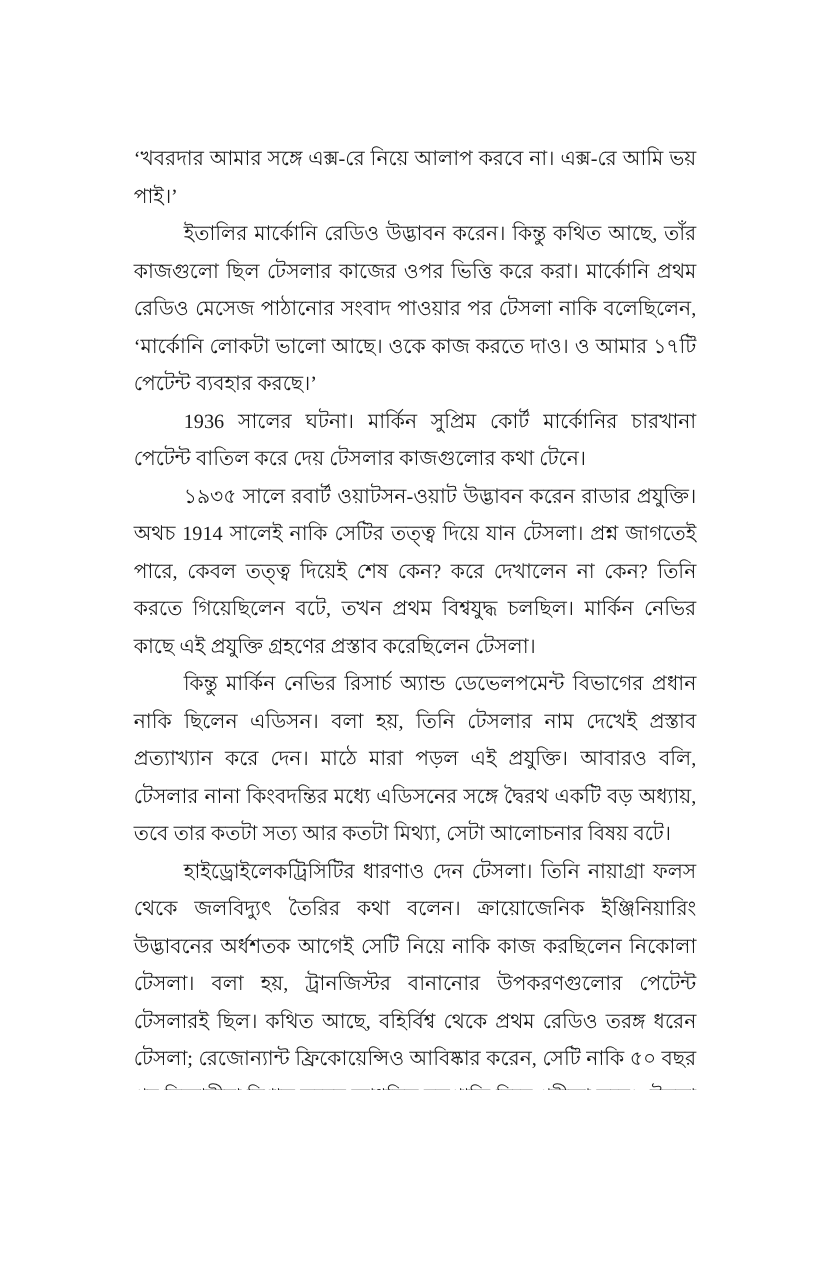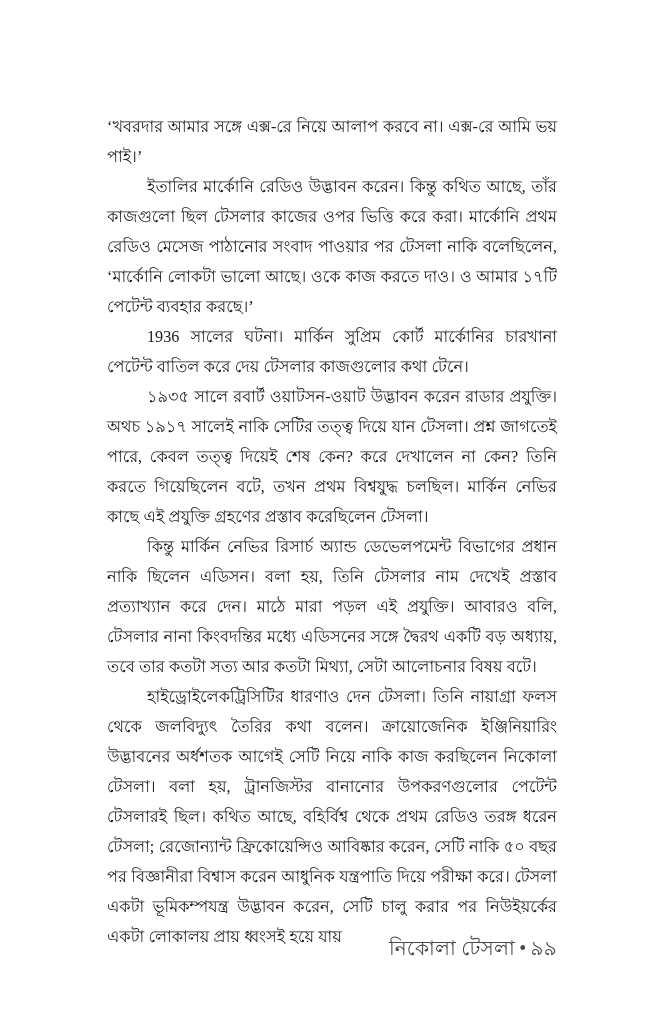--- a/index.html
+++ b/index.html
@@ -5,21 +5,21 @@
 <style>
   html, body {
     margin: 0;
     padding: 0;
     background: #ffffff;
   }
 
   .page {
     position: relative;
     width: 663px;
-    height: 1024px;
+    height: 872px;
     background: #ffffff;
     overflow: hidden;
     box-sizing: border-box;
     border-radius: 31px;
   }
 
   .text-block {
     position: absolute;
     left: 107px;
     top: 112px;
@@ -63,21 +63,21 @@
 </style>
 </head>
 <body>
 
 <div class="page">
 
   <div class="text-block">
     <p class="para opening">‘খবরদার আমার সঙ্গে এক্স-রে নিয়ে আলাপ করবে না। এক্স-রে আমি ভয় পাই।’</p>
     <p class="para">ইতালির মার্কোনি রেডিও উদ্ভাবন করেন। কিন্তু কথিত আছে, তাঁর কাজগুলো ছিল টেসলার কাজের ওপর ভিত্তি করে করা। মার্কোনি প্রথম রেডিও মেসেজ পাঠানোর সংবাদ পাওয়ার পর টেসলা নাকি বলেছিলেন, ‘মার্কোনি লোকটা ভালো আছে। ওকে কাজ করতে দাও। ও আমার ১৭টি পেটেন্ট ব্যবহার করছে।’</p>
     <p class="para">1936 সালের ঘটনা। মার্কিন সুপ্রিম কোর্ট মার্কোনির চারখানা পেটেন্ট বাতিল করে দেয় টেসলার কাজগুলোর কথা টেনে।</p>
-    <p class="para">১৯৩৫ সালে রবার্ট ওয়াটসন-ওয়াট উদ্ভাবন করেন রাডার প্রযুক্তি। অথচ ১৯১৭ সালেই নাকি সেটির তত্ত্ব দিয়ে যান টেসলা। প্রশ্ন জাগতেই পারে, কেবল তত্ত্ব দিয়েই শেষ কেন? করে দেখালেন না কেন? তিনি করতে গিয়েছিলেন বটে, তখন প্রথম বিশ্বযুদ্ধ চলছিল। মার্কিন নেভির কাছে এই প্রযুক্তি গ্রহণের প্রস্তাব করেছিলেন টেসলা।</p>
+    <p class="para">১৯৩৫ সালে রবার্ট ওয়াটসন-ওয়াট উদ্ভাবন করেন রাডার প্রযুক্তি। অথচ 1914 সালেই নাকি সেটির তত্ত্ব দিয়ে যান টেসলা। প্রশ্ন জাগতেই পারে, কেবল তত্ত্ব দিয়েই শেষ কেন? করে দেখালেন না কেন? তিনি করতে গিয়েছিলেন বটে, তখন প্রথম বিশ্বযুদ্ধ চলছিল। মার্কিন নেভির কাছে এই প্রযুক্তি গ্রহণের প্রস্তাব করেছিলেন টেসলা।</p>
     <p class="para">কিন্তু মার্কিন নেভির রিসার্চ অ্যান্ড ডেভেলপমেন্ট বিভাগের প্রধান নাকি ছিলেন এডিসন। বলা হয়, তিনি টেসলার নাম দেখেই প্রস্তাব প্রত্যাখ্যান করে দেন। মাঠে মারা পড়ল এই প্রযুক্তি। আবারও বলি, টেসলার নানা কিংবদন্তির মধ্যে এডিসনের সঙ্গে দ্বৈরথ একটি বড় অধ্যায়, তবে তার কতটা সত্য আর কতটা মিথ্যা, সেটা আলোচনার বিষয় বটে।</p>
     <p class="para">হাইড্রোইলেকট্রিসিটির ধারণাও দেন টেসলা। তিনি নায়াগ্রা ফলস থেকে জলবিদ্যুৎ তৈরির কথা বলেন। ক্রায়োজেনিক ইঞ্জিনিয়ারিং উদ্ভাবনের অর্ধশতক আগেই সেটি নিয়ে নাকি কাজ করছিলেন নিকোলা টেসলা। বলা হয়, ট্রানজিস্টর বানানোর উপকরণগুলোর পেটেন্ট টেসলারই ছিল। কথিত আছে, বহির্বিশ্ব থেকে প্রথম রেডিও তরঙ্গ ধরেন টেসলা; রেজোন্যান্ট ফ্রিকোয়েন্সিও আবিষ্কার করেন, সেটি নাকি ৫০ বছর পর বিজ্ঞানীরা বিশ্বাস করেন আধুনিক যন্ত্রপাতি দিয়ে পরীক্ষা করে। টেসলা একটা ভূমিকম্পযন্ত্র উদ্ভাবন করেন, সেটি চালু করার পর নিউইয়র্কের একটা লোকালয় প্রায় ধ্বংসই হয়ে যায়</p>
   </div>
 
   <div class="footer">
     <span>নিকোলা টেসলা</span><span class="sep">•</span><span>৯৯</span>
   </div>
 
 </div>
 

